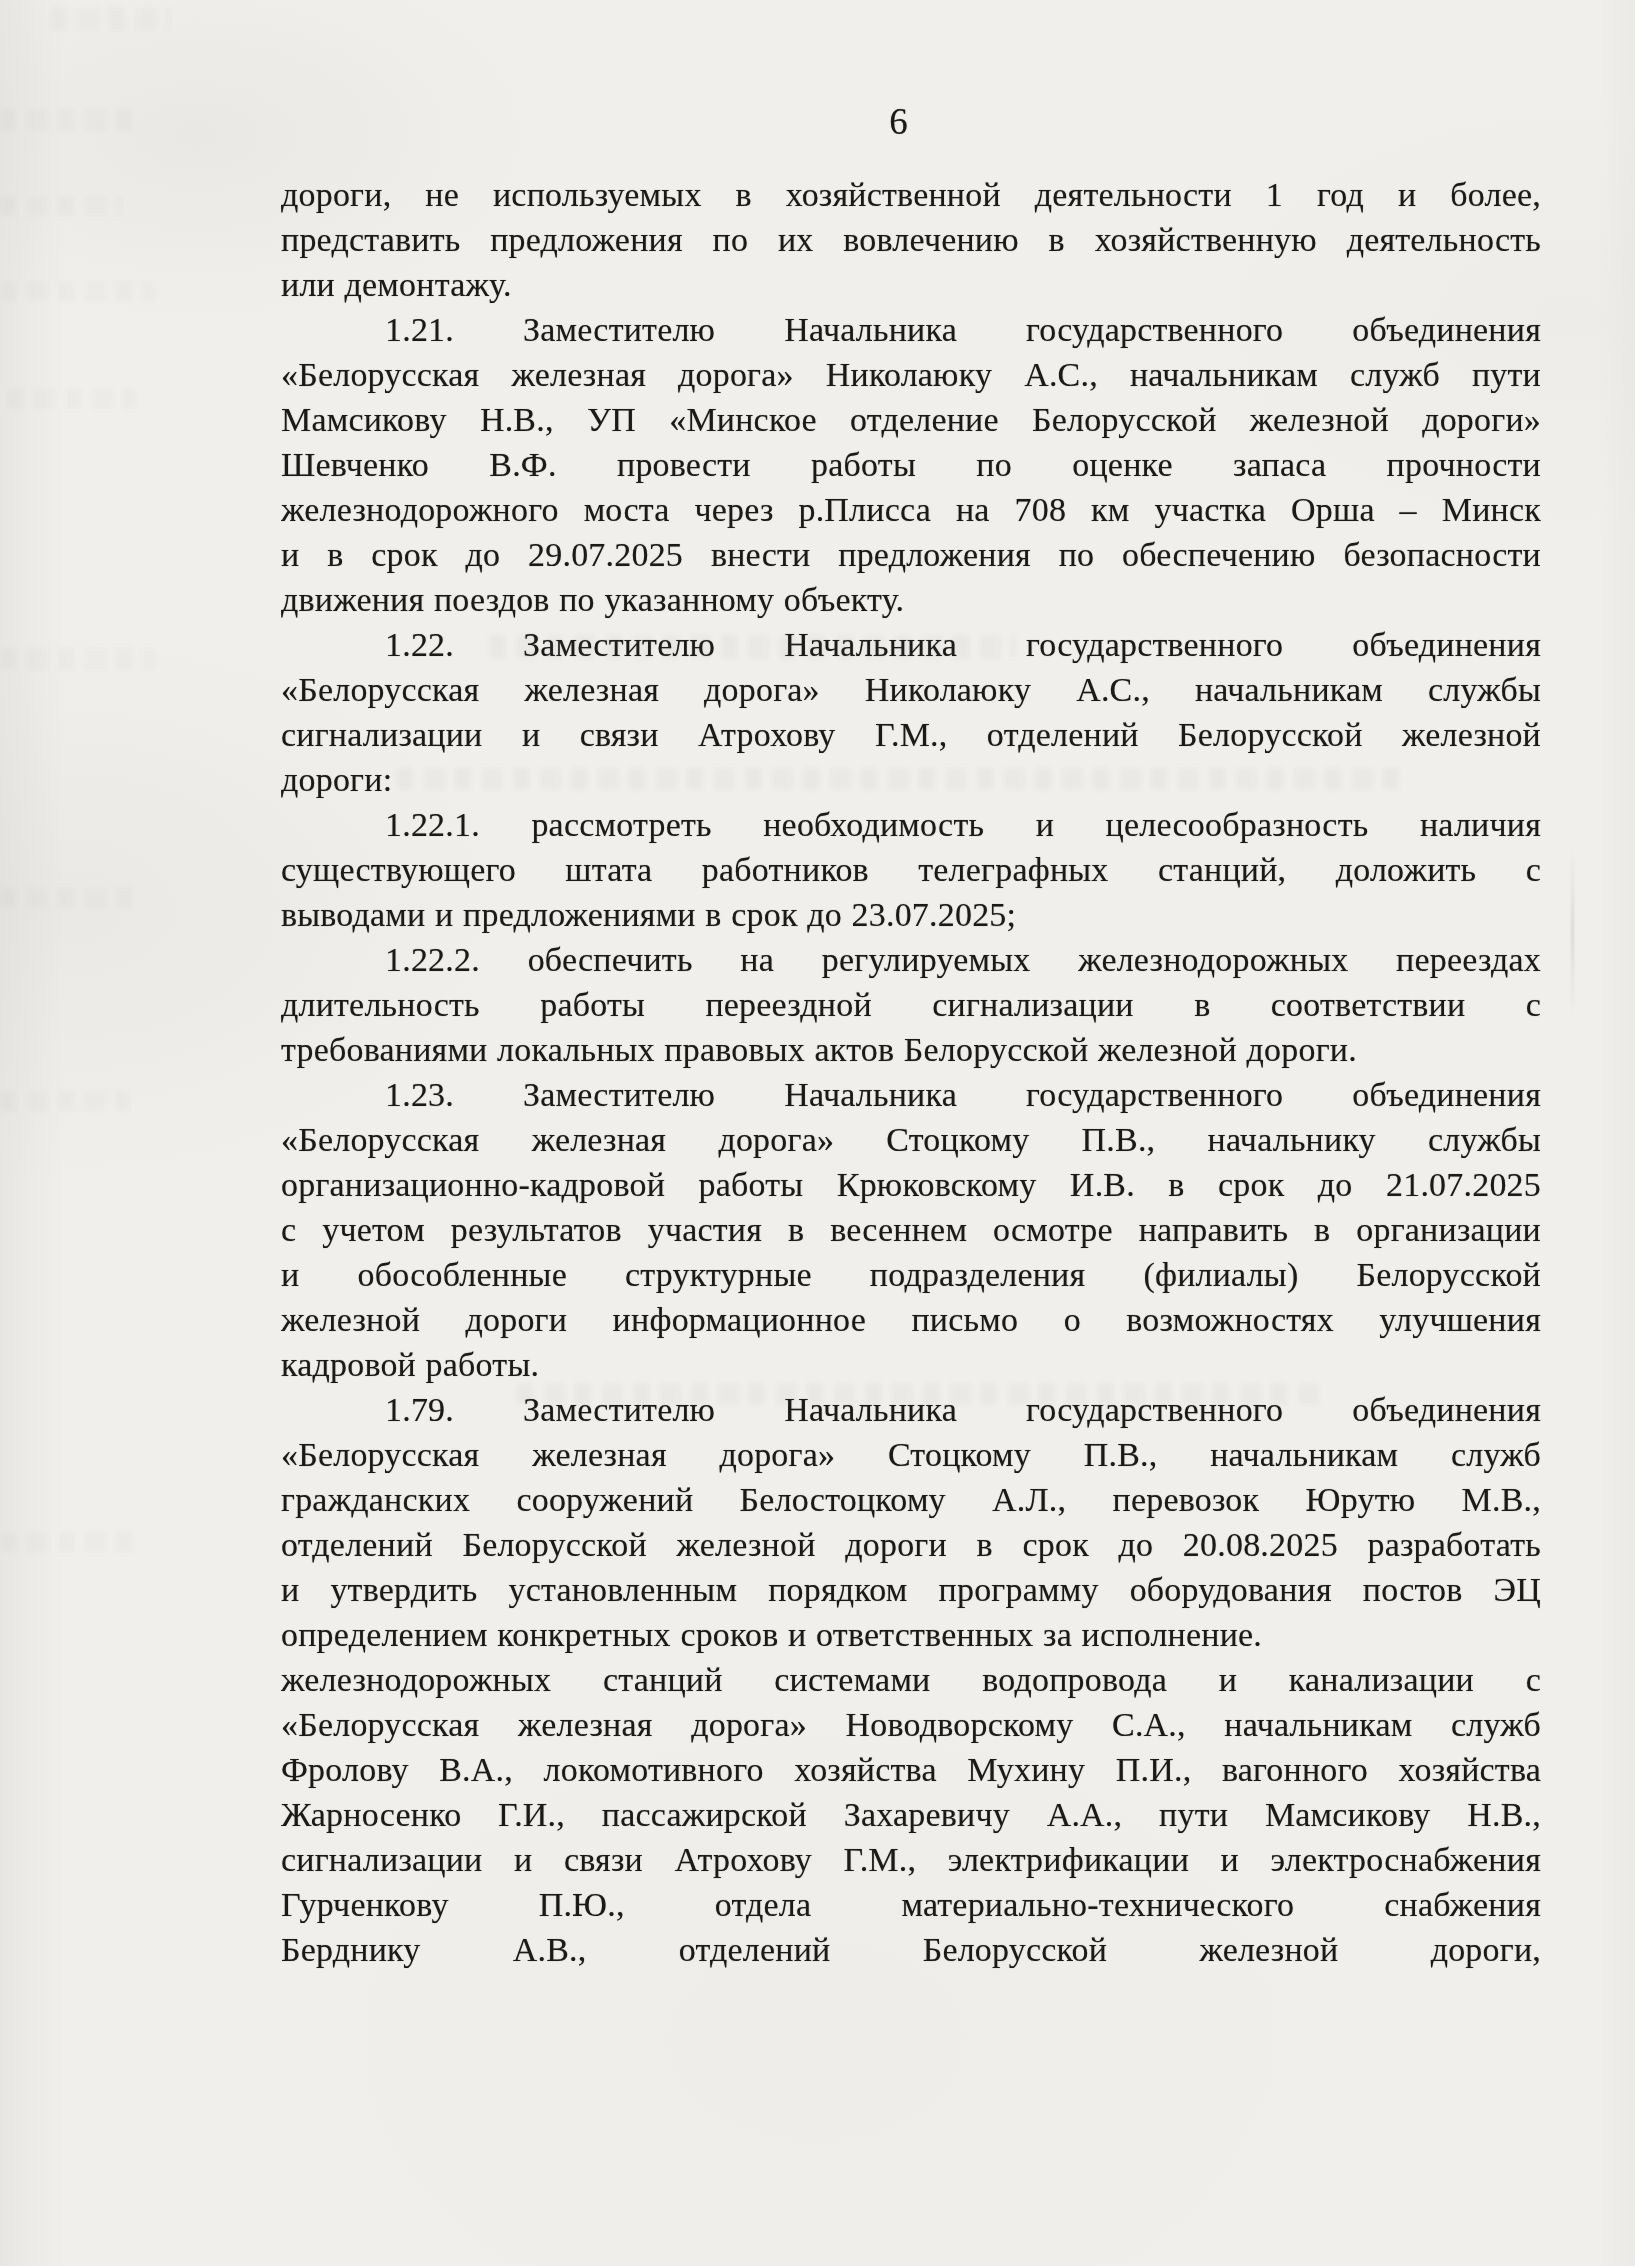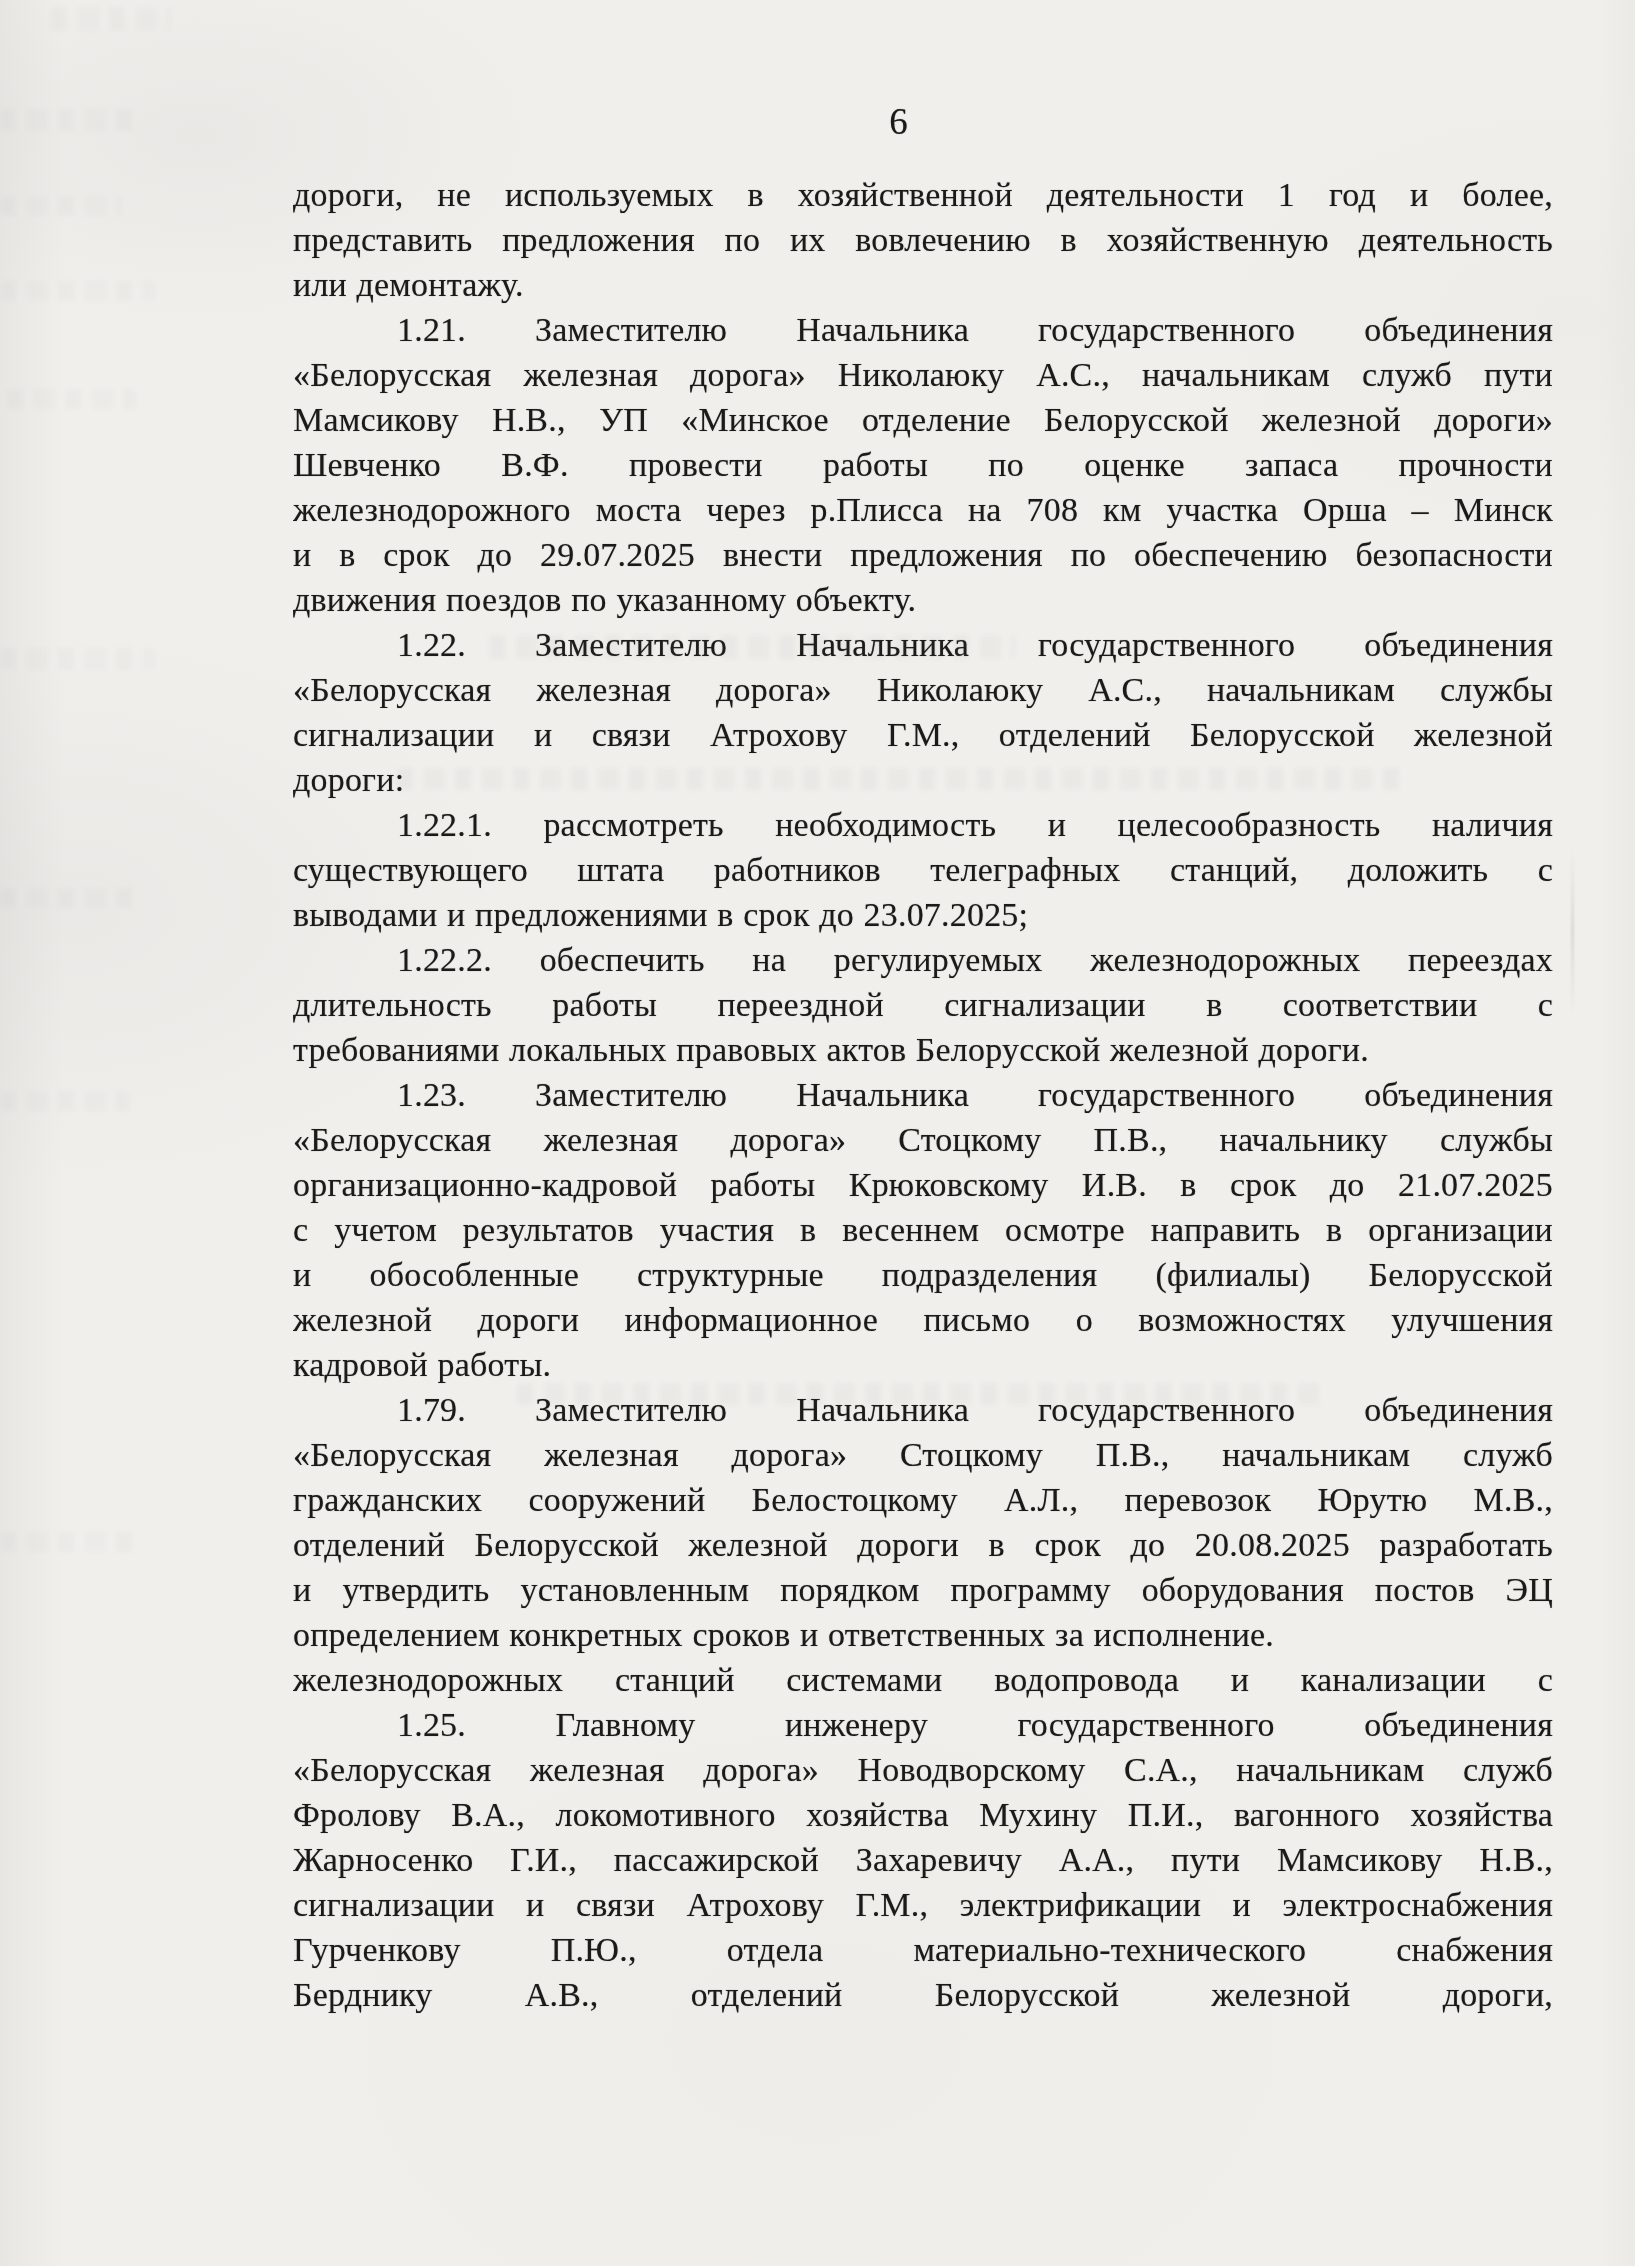--- a/index.html
+++ b/index.html
@@ -25,21 +25,21 @@
   .page-number {
     position: absolute;
     left: 866px; top: 100px; width: 65px;
     text-align: center;
     font-size: 37px; line-height: 44px;
     color: var(--ink, #1c1a19);
     text-shadow: 0 0 0.9px rgba(28,26,25,.45);
   }
   .text-layer {
     position: absolute;
-    left: 293px; top: 172px; width: 1260px;
+    left: 281px; top: 172px; width: 1260px;
     color: var(--ink, #1c1a19);
     font-size: 34px;
   }
   .line {
     height: 45px;
     line-height: 45px;
     overflow: hidden;
     letter-spacing: 0.2px;
     word-spacing: 0.9px;
     text-shadow: 0 0 1.1px rgba(28,26,25,.42);
@@ -101,21 +101,20 @@
       <div class="line just">и обособленные структурные подразделения (филиалы) Белорусской</div>
       <div class="line just">железной дороги информационное письмо о возможностях улучшения</div>
       <div class="line">кадровой работы.</div>
       <div class="line just indent">1.79. Заместителю Начальника государственного объединения</div>
       <div class="line just">«Белорусская железная дорога» Стоцкому П.В., начальникам служб</div>
       <div class="line just">гражданских сооружений Белостоцкому А.Л., перевозок Юрутю М.В.,</div>
       <div class="line just">отделений Белорусской железной дороги в срок до 20.08.2025 разработать</div>
       <div class="line just">и утвердить установленным порядком программу оборудования постов ЭЦ</div>
       <div class="line">определением конкретных сроков и ответственных за исполнение.</div>
       <div class="line just">железнодорожных станций системами водопровода и канализации с</div>
-      <div class="line just indent">1.25. Главному инженеру государственного объединения</div>
       <div class="line just">«Белорусская железная дорога» Новодворскому С.А., начальникам служб</div>
       <div class="line just">Фролову В.А., локомотивного хозяйства Мухину П.И., вагонного хозяйства</div>
       <div class="line just">Жарносенко Г.И., пассажирской Захаревичу А.А., пути Мамсикову Н.В.,</div>
       <div class="line just">сигнализации и связи Атрохову Г.М., электрификации и электроснабжения</div>
       <div class="line just">Гурченкову П.Ю., отдела материально-технического снабжения</div>
       <div class="line just">Берднику А.В., отделений Белорусской железной дороги,</div>
     </div>
 
   <div class="ghost light" style="left:51px; top:7.4px; width:120px; height:24px;"></div>
   <div class="ghost light" style="left:0px; top:109px; width:138px; height:22px;"></div>

